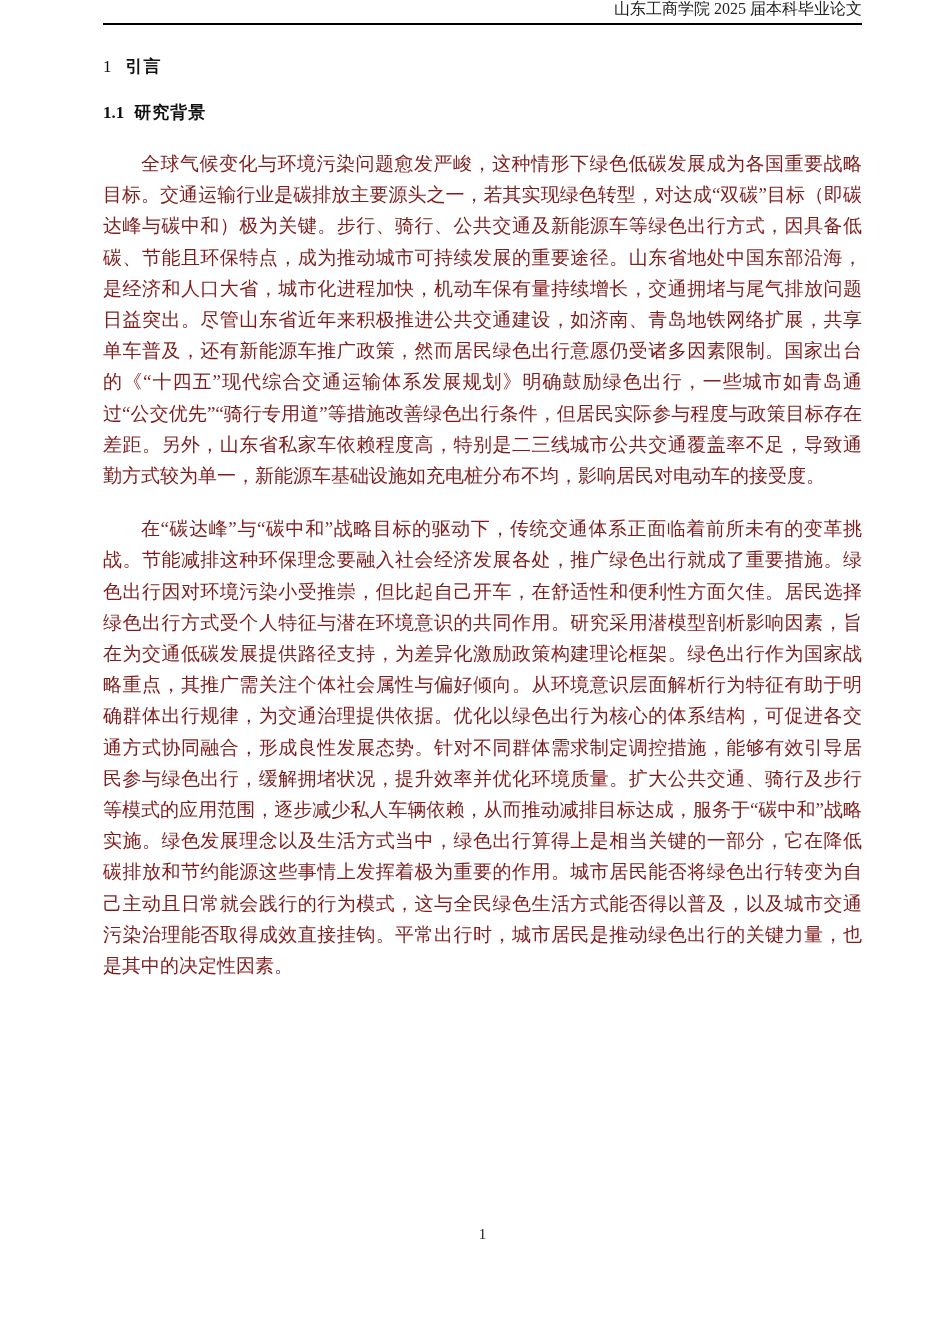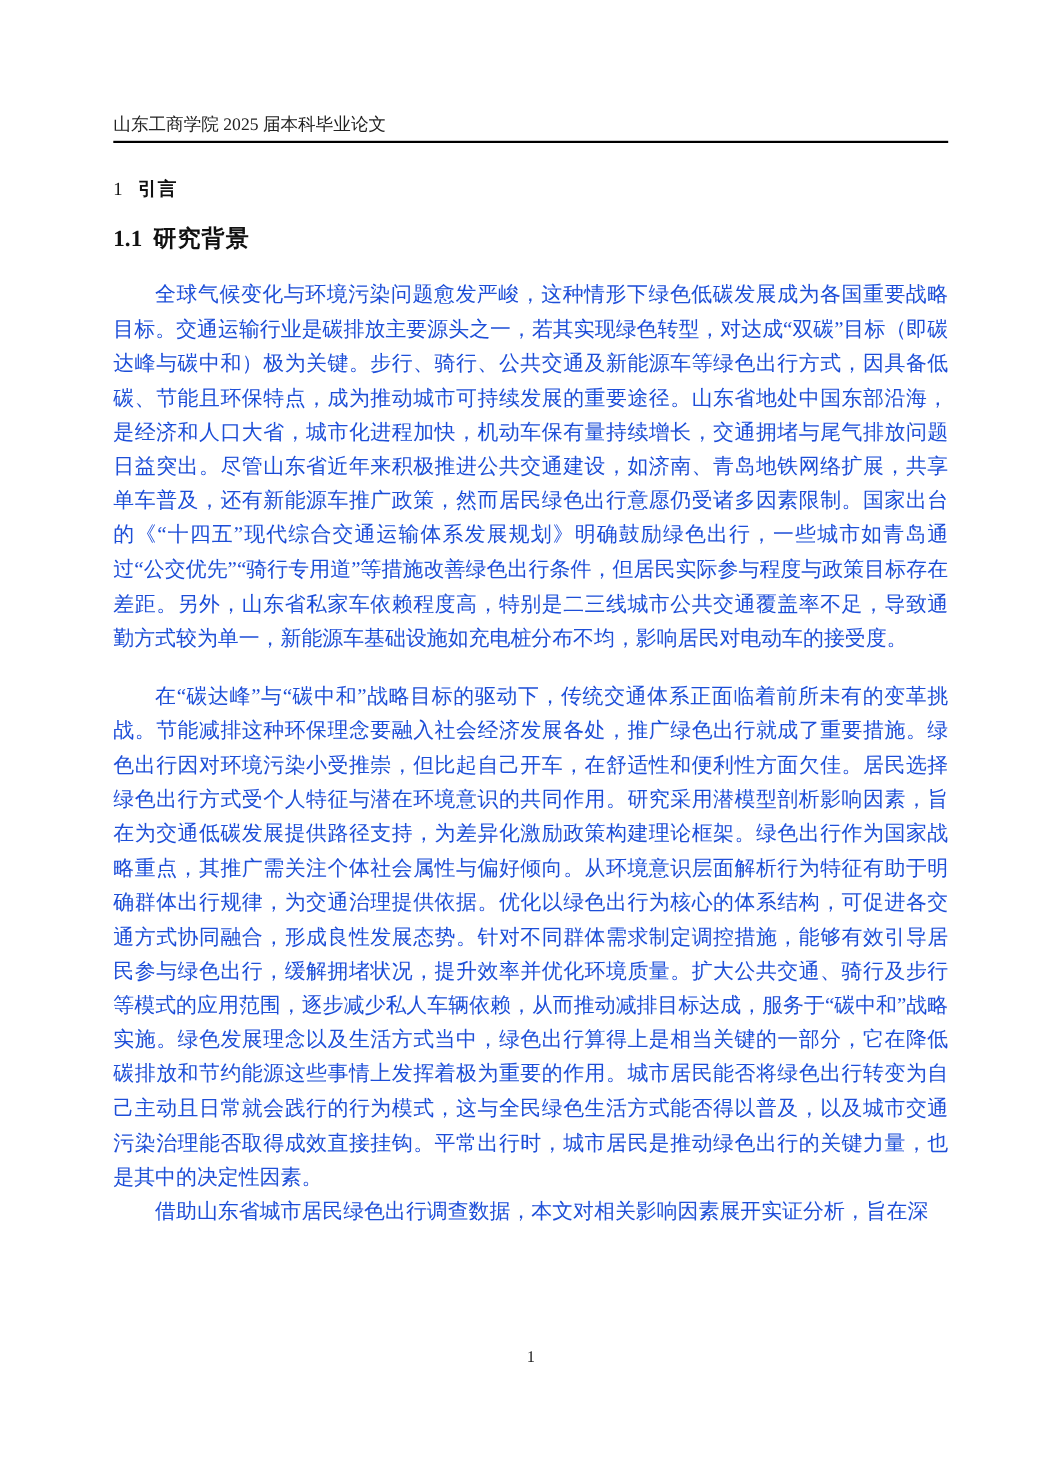--- a/index.html
+++ b/index.html
@@ -16,22 +16,21 @@
     font-family: "Liberation Serif", "DejaVu Serif", serif;
     color: #111111;
   }
   .content {
     position: absolute;
     left: 103px;
     width: 759px;
     top: 0;
   }
   .header-text {
-    margin-top: 105px;
-    text-align: left;
+    text-align: right;
     font-size: 16px;
     line-height: 18px;
     color: #222222;
     font-family: "Liberation Serif", "DejaVu Serif", serif;
   }
   .header-rule {
     height: 2px;
     background: #000000;
     margin-top: 5px;
   }
@@ -47,21 +46,21 @@
     font-weight: normal;
     margin-right: 14px;
   }
   .chapter-heading .h-title {
     font-family: "Liberation Sans", "DejaVu Sans", sans-serif;
     font-weight: bold;
     letter-spacing: 1px;
   }
   .section-heading {
     margin: 17px 0 0 0;
-    font-size: 21px;
+    font-size: 17px;
     line-height: 27px;
     white-space: nowrap;
   }
   .section-heading .h-num {
     font-family: "Liberation Serif", "DejaVu Serif", serif;
     font-weight: bold;
     margin-right: 10px;
   }
   .section-heading .h-title {
     font-family: "Liberation Sans", "DejaVu Sans", sans-serif;
@@ -71,21 +70,21 @@
   .section-heading.second {
     margin-top: 13px;
   }
   p.body-para {
     margin: 0;
     font-size: 19px;
     line-height: 31.2px;
     text-align: justify;
     text-justify: inter-ideograph;
     text-indent: 38px;
-    color: #1d4ed8;
+    color: #7f1d1d;
   }
   p.body-para.para-gap {
     margin-top: 22px;
   }
   .page-number {
     position: absolute;
     top: 1226px;
     left: 103px;
     width: 759px;
     text-align: center;
@@ -110,18 +109,17 @@
 
     <h2 class="section-heading">
       <span class="h-num">1.1</span><span class="h-title">研究背景</span>
     </h2>
 
     <p class="body-para para-gap">全球气候变化与环境污染问题愈发严峻，这种情形下绿色低碳发展成为各国重要战略目标。交通运输行业是碳排放主要源头之一，若其实现绿色转型，对达成“双碳”目标（即碳达峰与碳中和）极为关键。步行、骑行、公共交通及新能源车等绿色出行方式，因具备低碳、节能且环保特点，成为推动城市可持续发展的重要途径。山东省地处中国东部沿海，是经济和人口大省，城市化进程加快，机动车保有量持续增长，交通拥堵与尾气排放问题日益突出。尽管山东省近年来积极推进公共交通建设，如济南、青岛地铁网络扩展，共享单车普及，还有新能源车推广政策，然而居民绿色出行意愿仍受诸多因素限制。国家出台的《“十四五”现代综合交通运输体系发展规划》明确鼓励绿色出行，一些城市如青岛通过“公交优先”“骑行专用道”等措施改善绿色出行条件，但居民实际参与程度与政策目标存在差距。另外，山东省私家车依赖程度高，特别是二三线城市公共交通覆盖率不足，导致通勤方式较为单一，新能源车基础设施如充电桩分布不均，影响居民对电动车的接受度。</p>
 
 
     <p class="body-para para-gap">在“碳达峰”与“碳中和”战略目标的驱动下，传统交通体系正面临着前所未有的变革挑战。节能减排这种环保理念要融入社会经济发展各处，推广绿色出行就成了重要措施。绿色出行因对环境污染小受推崇，但比起自己开车，在舒适性和便利性方面欠佳。居民选择绿色出行方式受个人特征与潜在环境意识的共同作用。研究采用潜模型剖析影响因素，旨在为交通低碳发展提供路径支持，为差异化激励政策构建理论框架。绿色出行作为国家战略重点，其推广需关注个体社会属性与偏好倾向。从环境意识层面解析行为特征有助于明确群体出行规律，为交通治理提供依据。优化以绿色出行为核心的体系结构，可促进各交通方式协同融合，形成良性发展态势。针对不同群体需求制定调控措施，能够有效引导居民参与绿色出行，缓解拥堵状况，提升效率并优化环境质量。扩大公共交通、骑行及步行等模式的应用范围，逐步减少私人车辆依赖，从而推动减排目标达成，服务于“碳中和”战略实施。绿色发展理念以及生活方式当中，绿色出行算得上是相当关键的一部分，它在降低碳排放和节约能源这些事情上发挥着极为重要的作用。城市居民能否将绿色出行转变为自己主动且日常就会践行的行为模式，这与全民绿色生活方式能否得以普及，以及城市交通污染治理能否取得成效直接挂钩。平常出行时，城市居民是推动绿色出行的关键力量，也是其中的决定性因素。</p>
 
-    <p class="body-para">借助山东省城市居民绿色出行调查数据，本文对相关影响因素展开实证分析，旨在深</p>
 
   </div>
 
   <div class="page-number">1</div>
 </div>
 
 </body></html>

